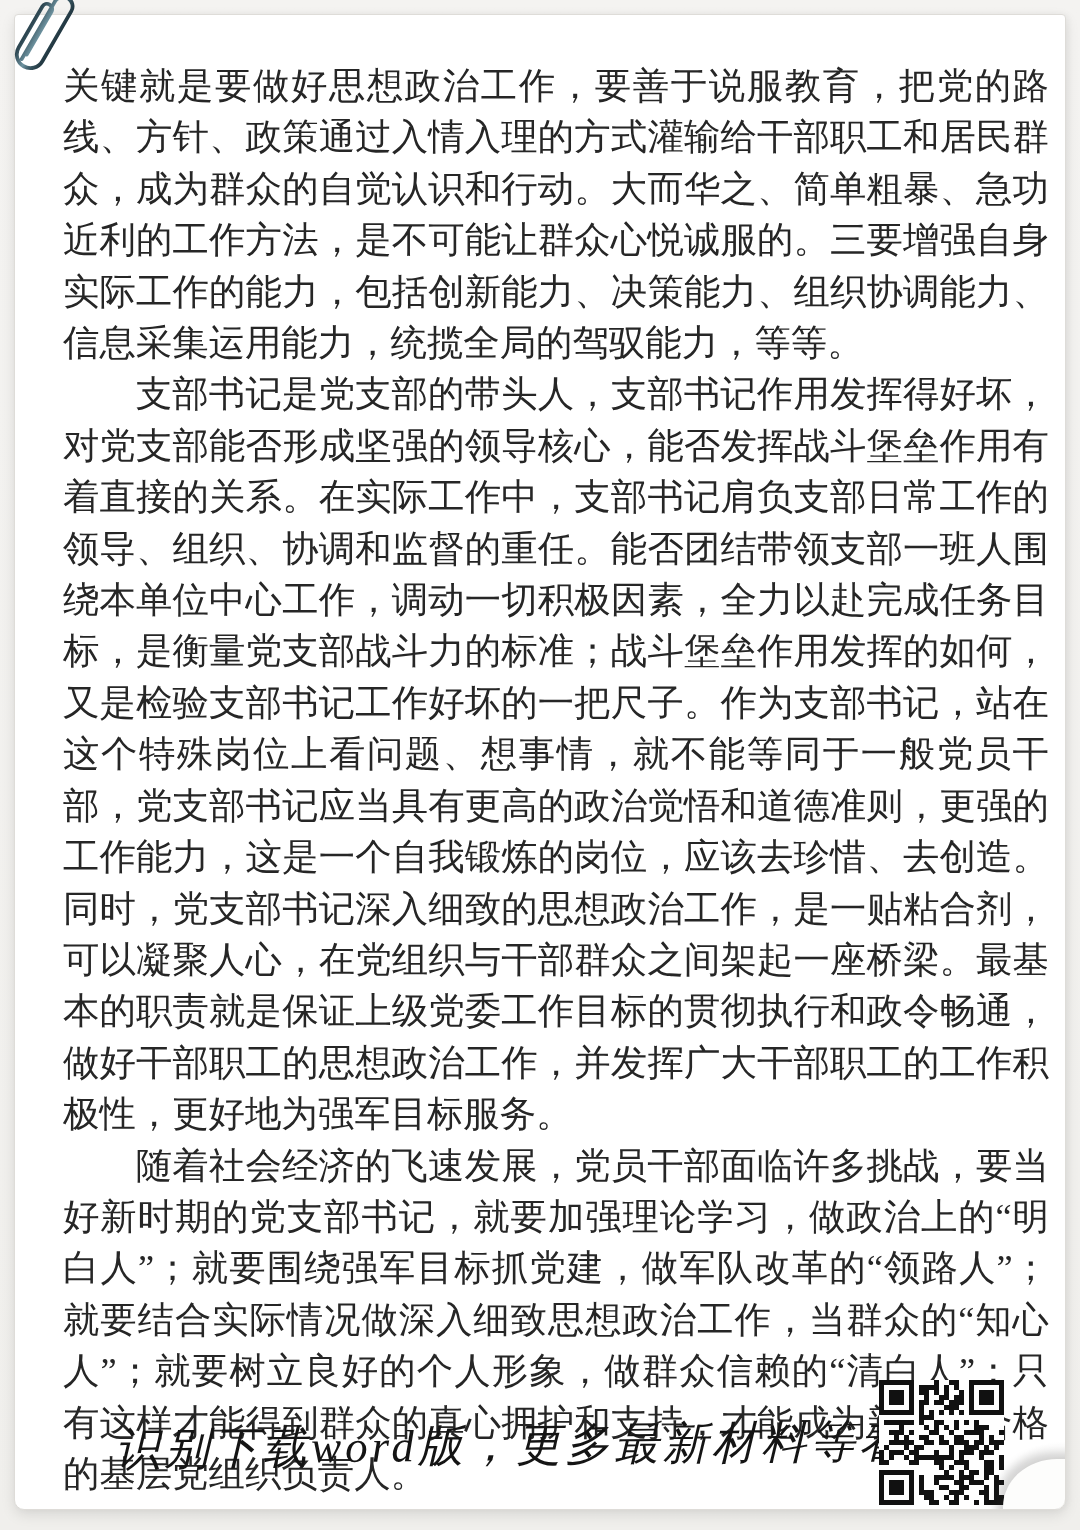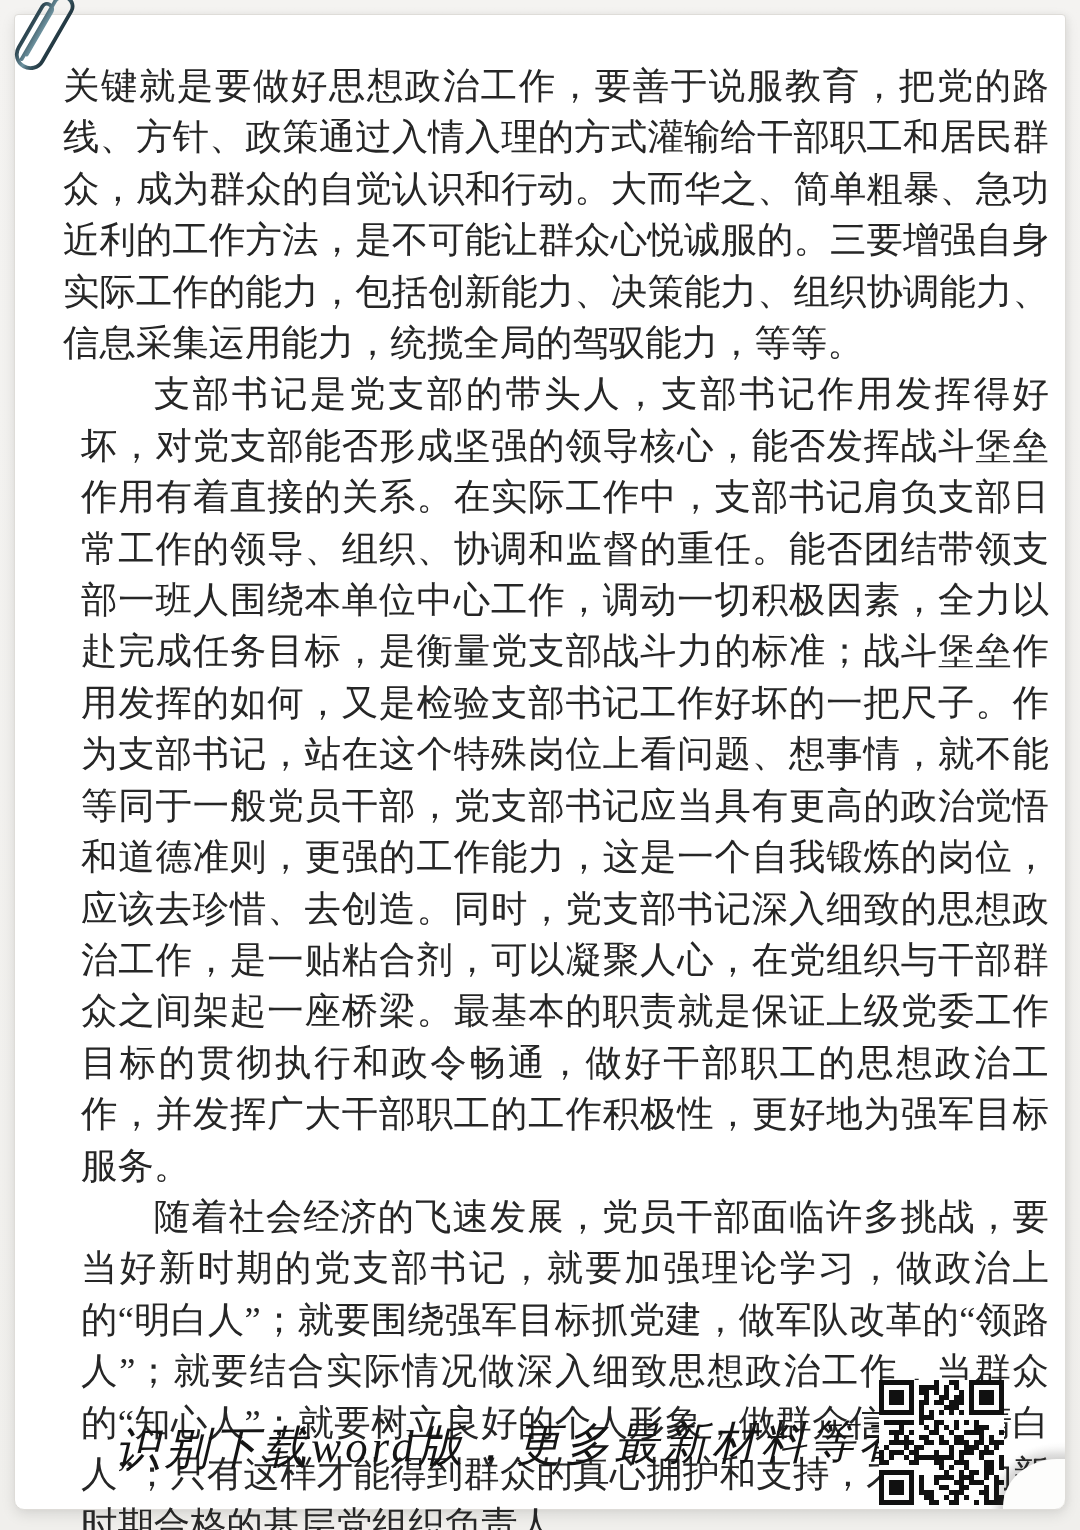--- a/index.html
+++ b/index.html
@@ -31,21 +31,21 @@
     color: #222222;
   }
   .para {
     font-size: 36.4px;
     line-height: 51.4px;
     text-align: justify;
     text-justify: inter-ideograph;
     letter-spacing: 0px;
     color: #262626;
   }
-  .para.indent { text-indent: 2em; margin-left: 18px; }
+  .para.indent { text-indent: 2em; }
   .footer-caption {
     position: absolute;
     left: 100px; top: 1400px;
     font-size: 45px;
     line-height: 60px;
     color: #141414;
     letter-spacing: 4px;
     transform: rotate(-0.6deg);
     font-style: italic;
   }

